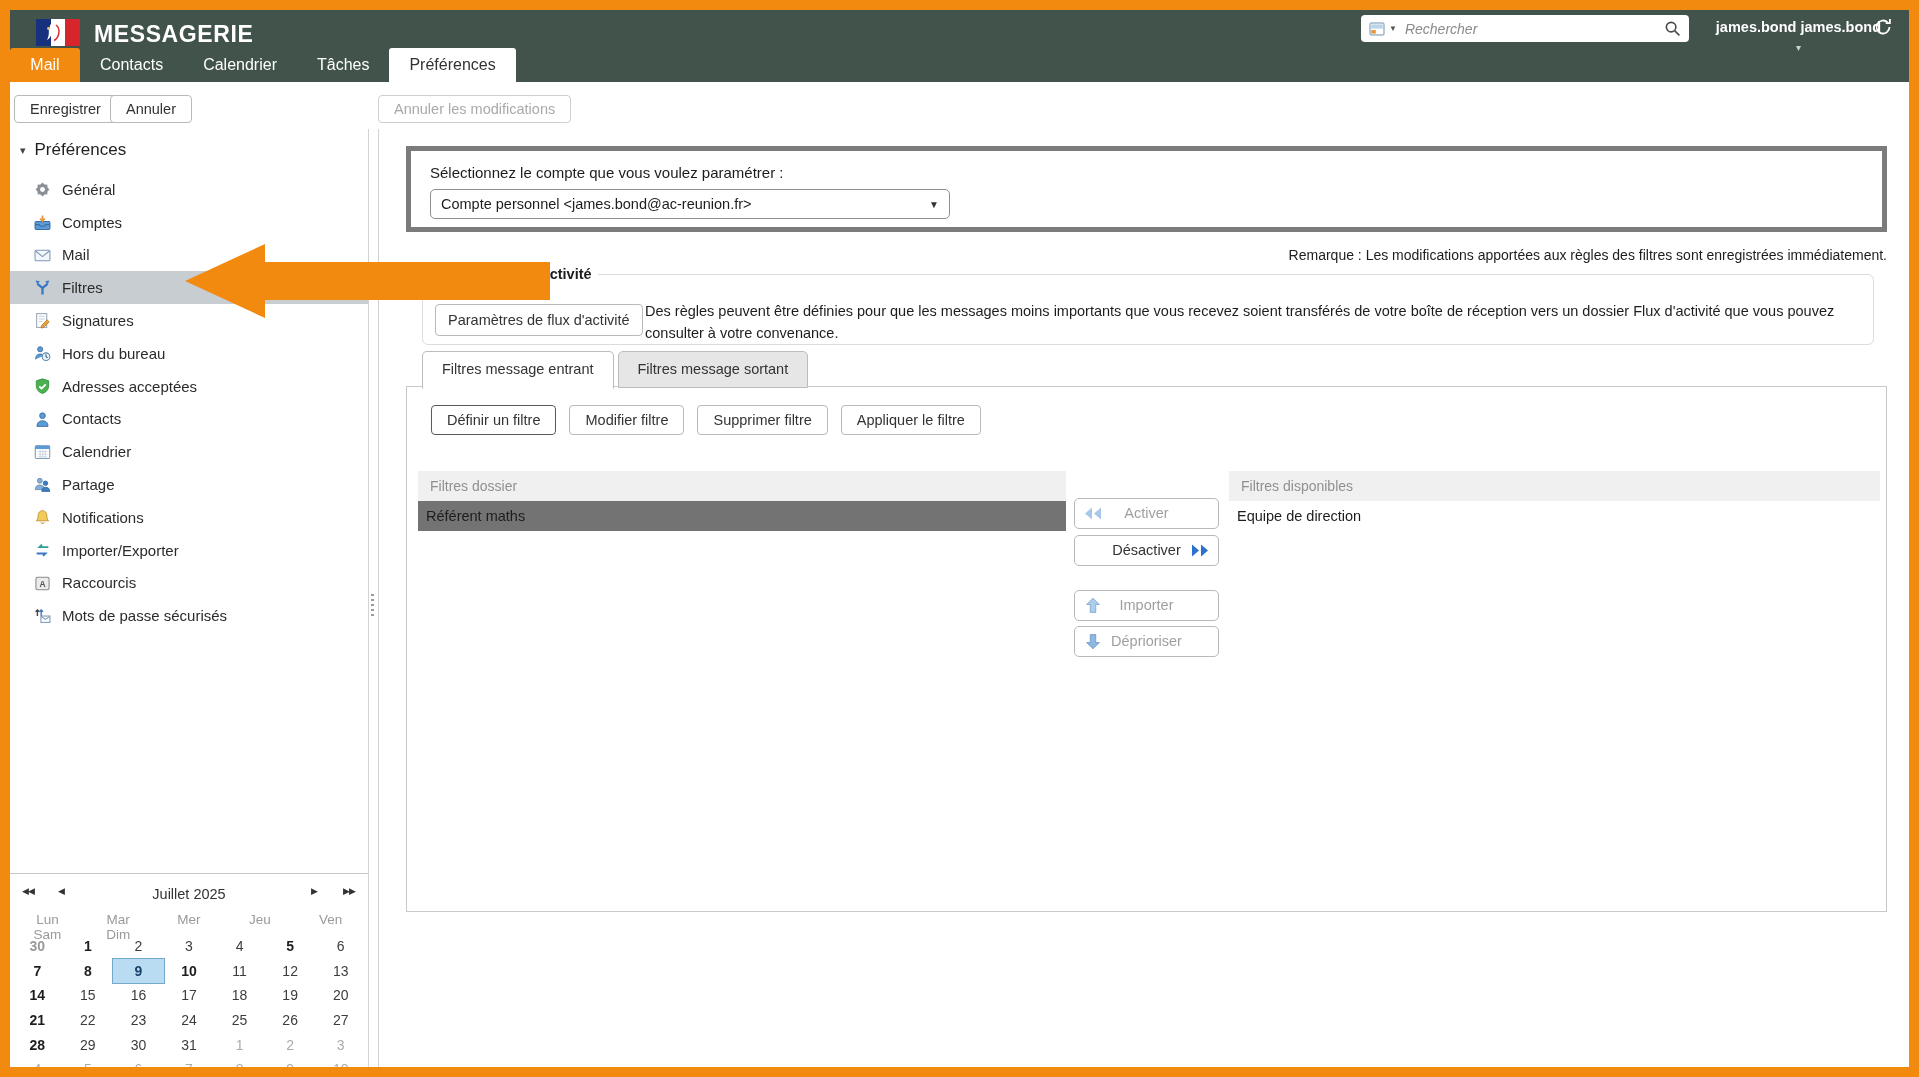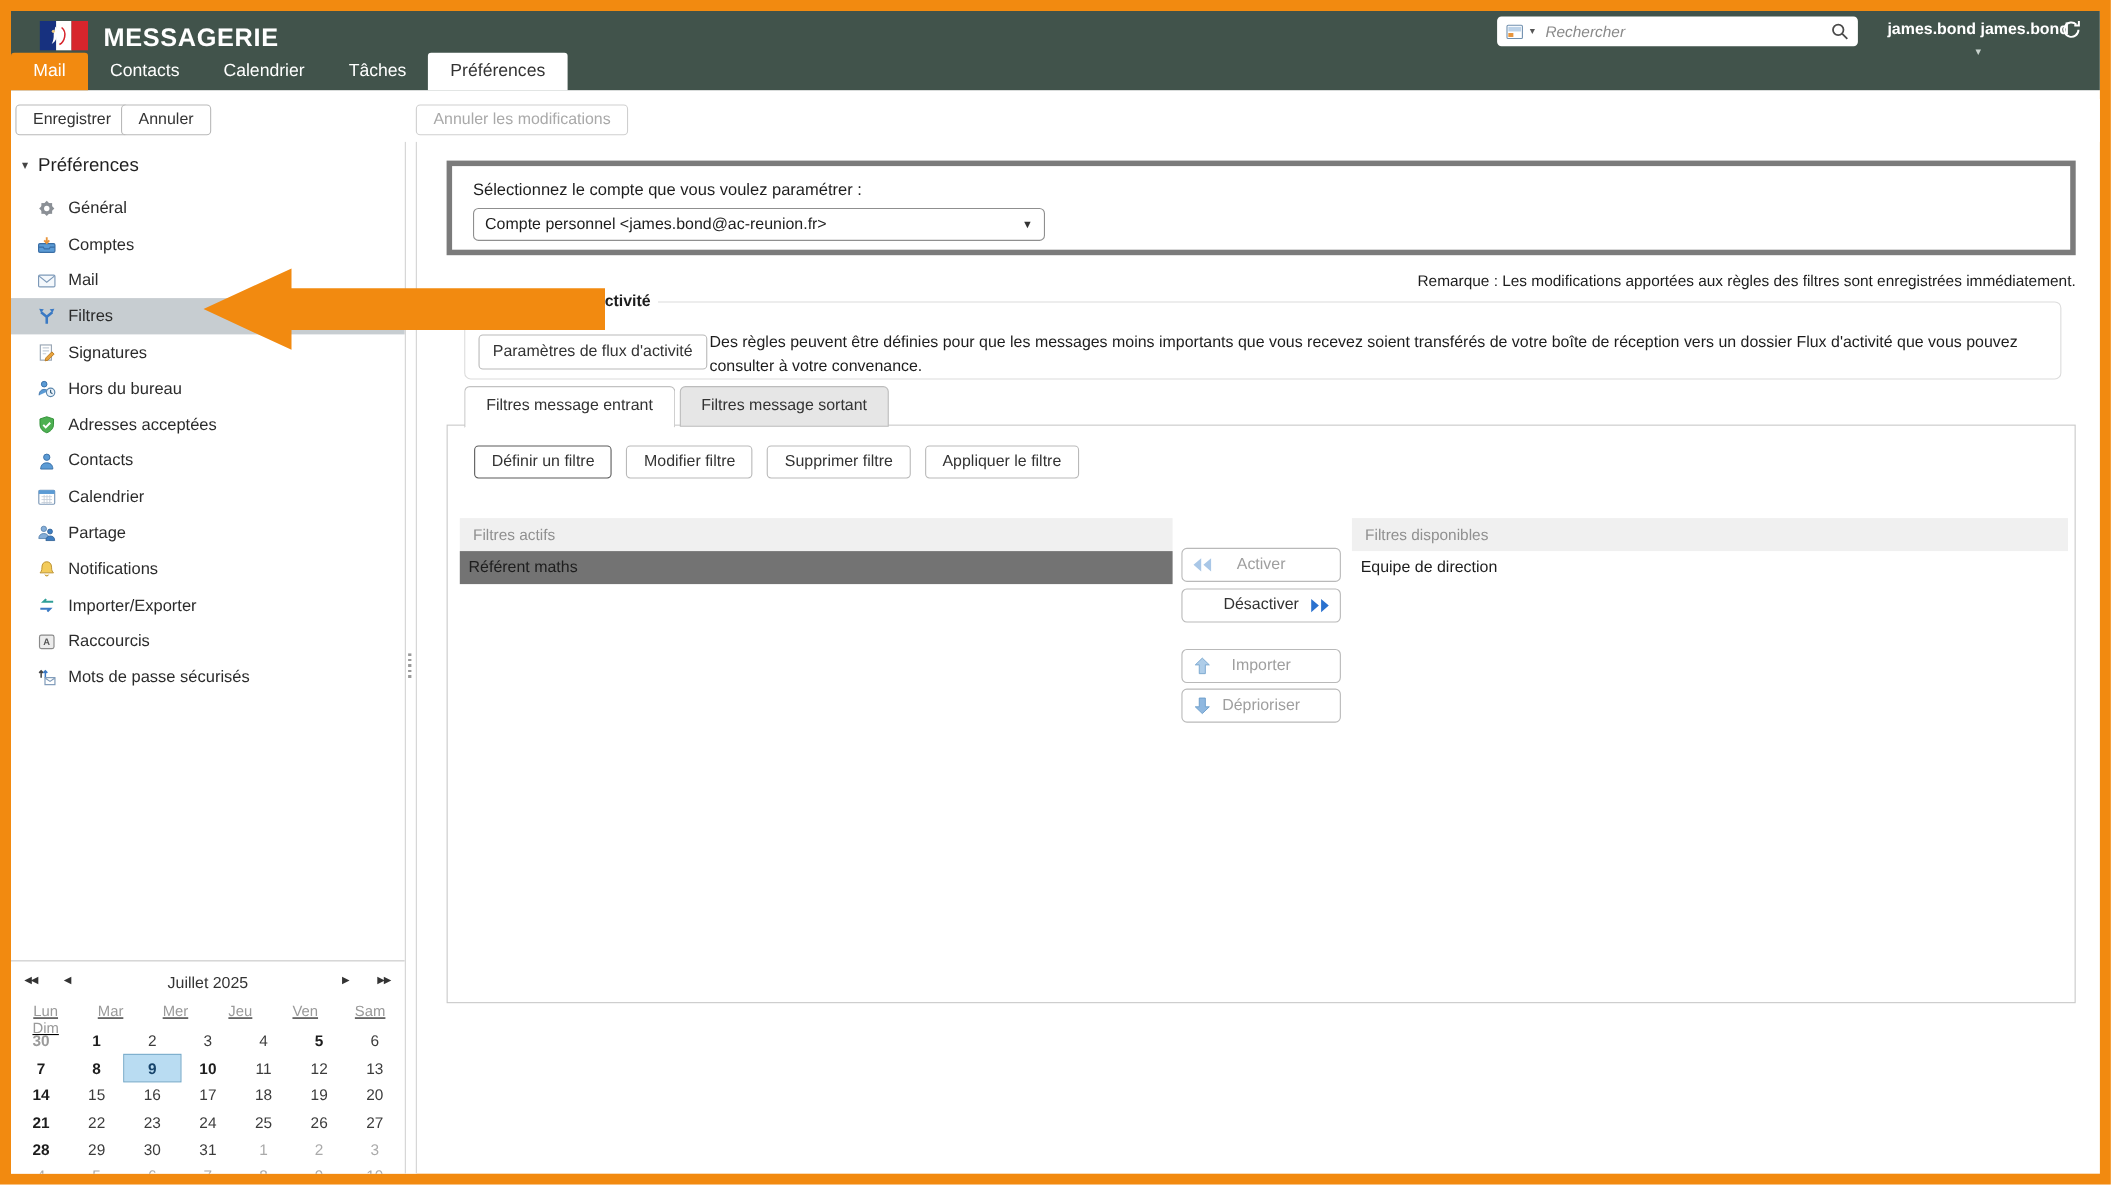--- a/index.html
+++ b/index.html
@@ -54,21 +54,21 @@
   .splitter{position:absolute;left:358px;top:119px;bottom:0;width:9px;background:#fff;
             border-left:1px solid #d3d3d3;border-right:1px solid #d3d3d3;}
   .splitter .grip{position:absolute;left:2px;top:465px;width:3px;height:24px;
        background:repeating-linear-gradient(#9a9a9a 0 2px,transparent 2px 5px);}
 
   
   .mini-cal{position:absolute;left:0;top:744px;width:358px;height:320px;border-top:1px solid #c6c6c6;}
   .cal-nav{position:absolute;top:10px;left:0;right:0;height:22px;font-size:14px;color:#333;}
   .cal-nav .nav{position:absolute;top:2px;font-size:9px;color:#333;letter-spacing:-1px;}
   .cal-title{position:absolute;left:0;width:358px;text-align:center;top:2px;font-size:14.5px;color:#333;}
-  .cal-days{position:absolute;top:38px;left:2px;width:354px;display:grid;grid-template-columns:repeat(6,1fr);text-decoration:underline;}
+  .cal-days{position:absolute;top:38px;left:2px;width:354px;display:grid;grid-template-columns:repeat(5,1fr);}
   .cal-days div{text-align:center;font-size:13.5px;color:#9a9a9a;}
   .cal-grid{position:absolute;top:60px;left:2px;width:354px;display:grid;grid-template-columns:repeat(7,1fr);grid-auto-rows:24.7px;}
   .cal-cell{text-align:center;font-size:14px;color:#3c3c3c;line-height:24.7px;}
   .cal-cell.bold{font-weight:bold;color:#1d1d1d;}
   .cal-cell.muted{color:#aaa;}
   .cal-cell.muted.bold{color:#9a9a9a;}
   .cal-cell.selected{background:#b9dcf2;outline:1px solid #72a8c9;color:#17446b;font-weight:bold;}
 
   
   .callout-arrow{position:absolute;left:0;top:0;z-index:40;pointer-events:none;}
@@ -383,21 +383,21 @@
 
     <div class="filter-panel">
       <div class="fbtn-row" id="filterBtns">
           <button class="btn focused">Définir un filtre</button>
           <button class="btn">Modifier filtre</button>
           <button class="btn">Supprimer filtre</button>
           <button class="btn">Appliquer le filtre</button>
         </div>
 
       <div class="flist active-list">
-        <div class="lheader">Filtres actifs</div>
+        <div class="lheader">Filtres dossier</div>
         <div id="activeRows">
             <div class="lrow selected">Référent maths</div>
           </div>
       </div>
 
       <div class="flist avail-list">
         <div class="lheader">Filtres disponibles</div>
         <div id="availRows">
             <div class="lrow">Equipe de direction</div>
           </div>

